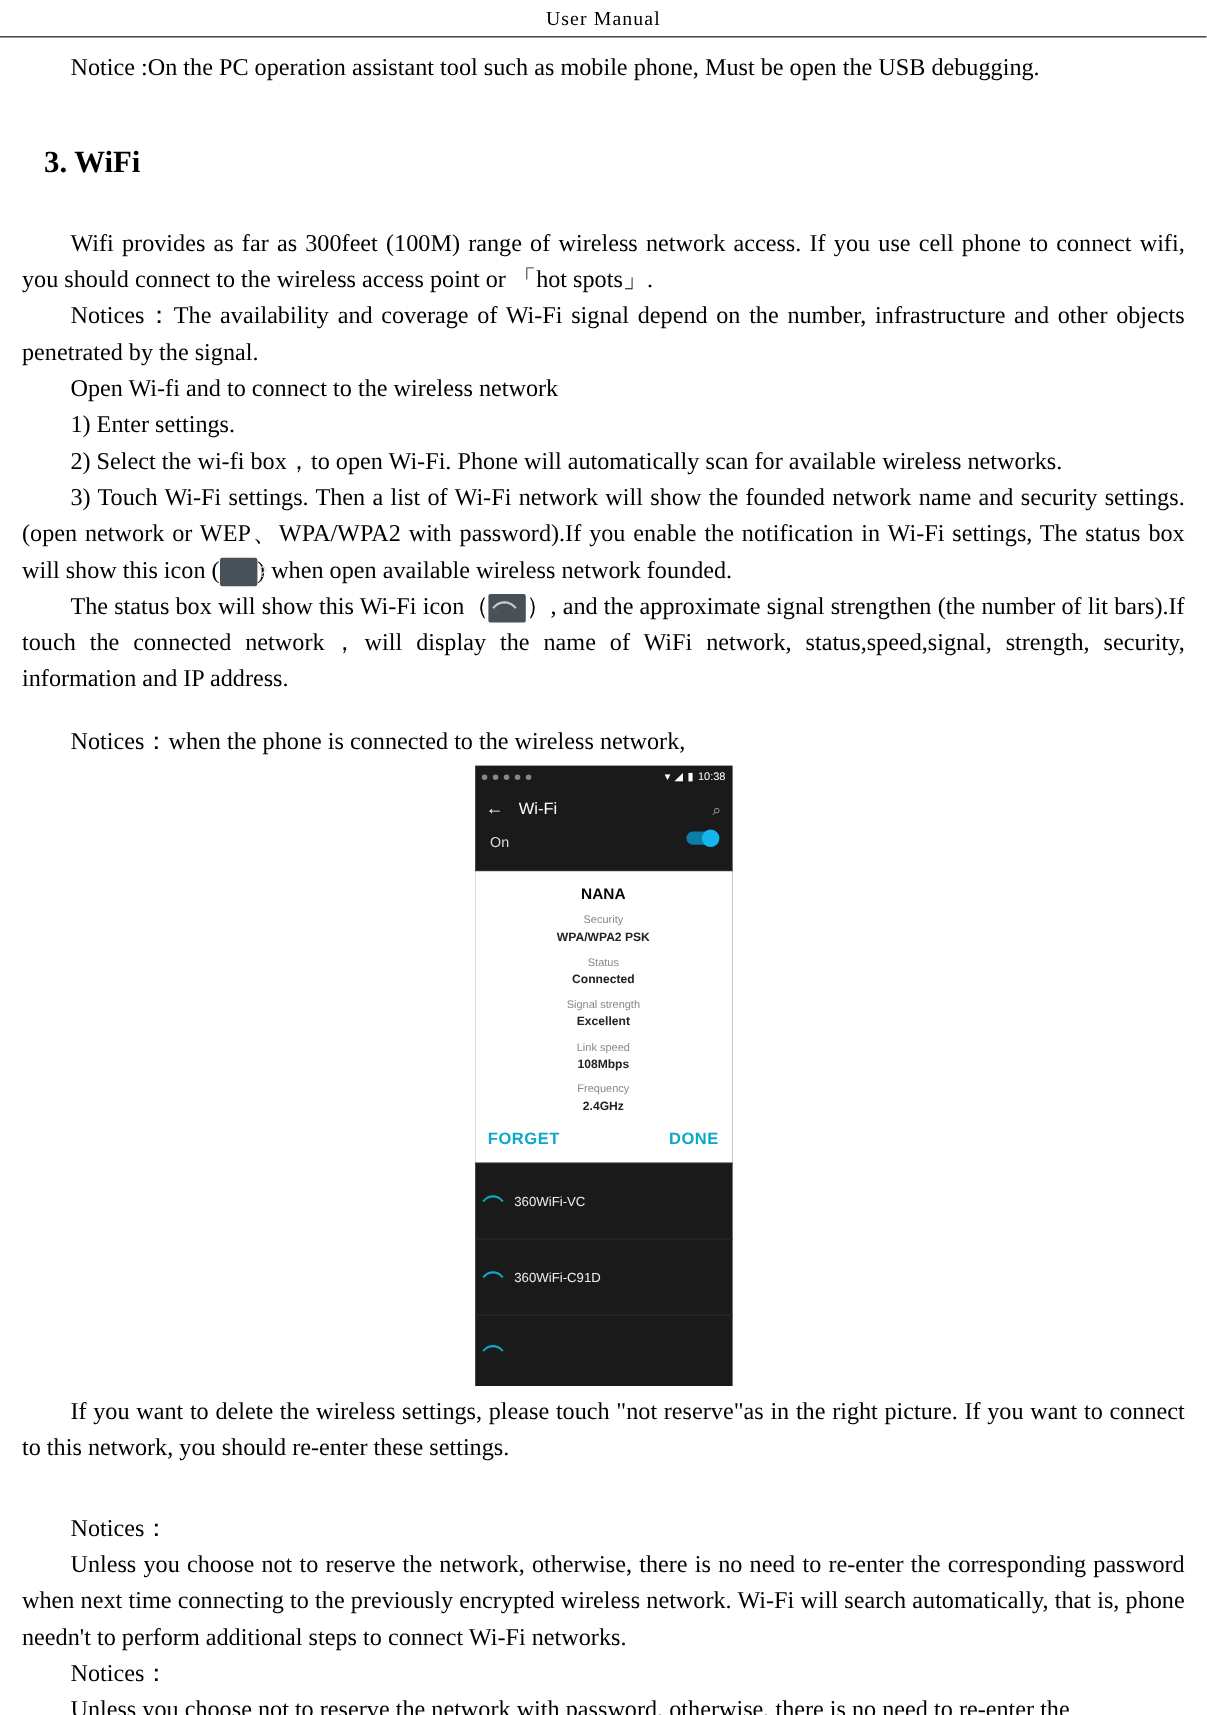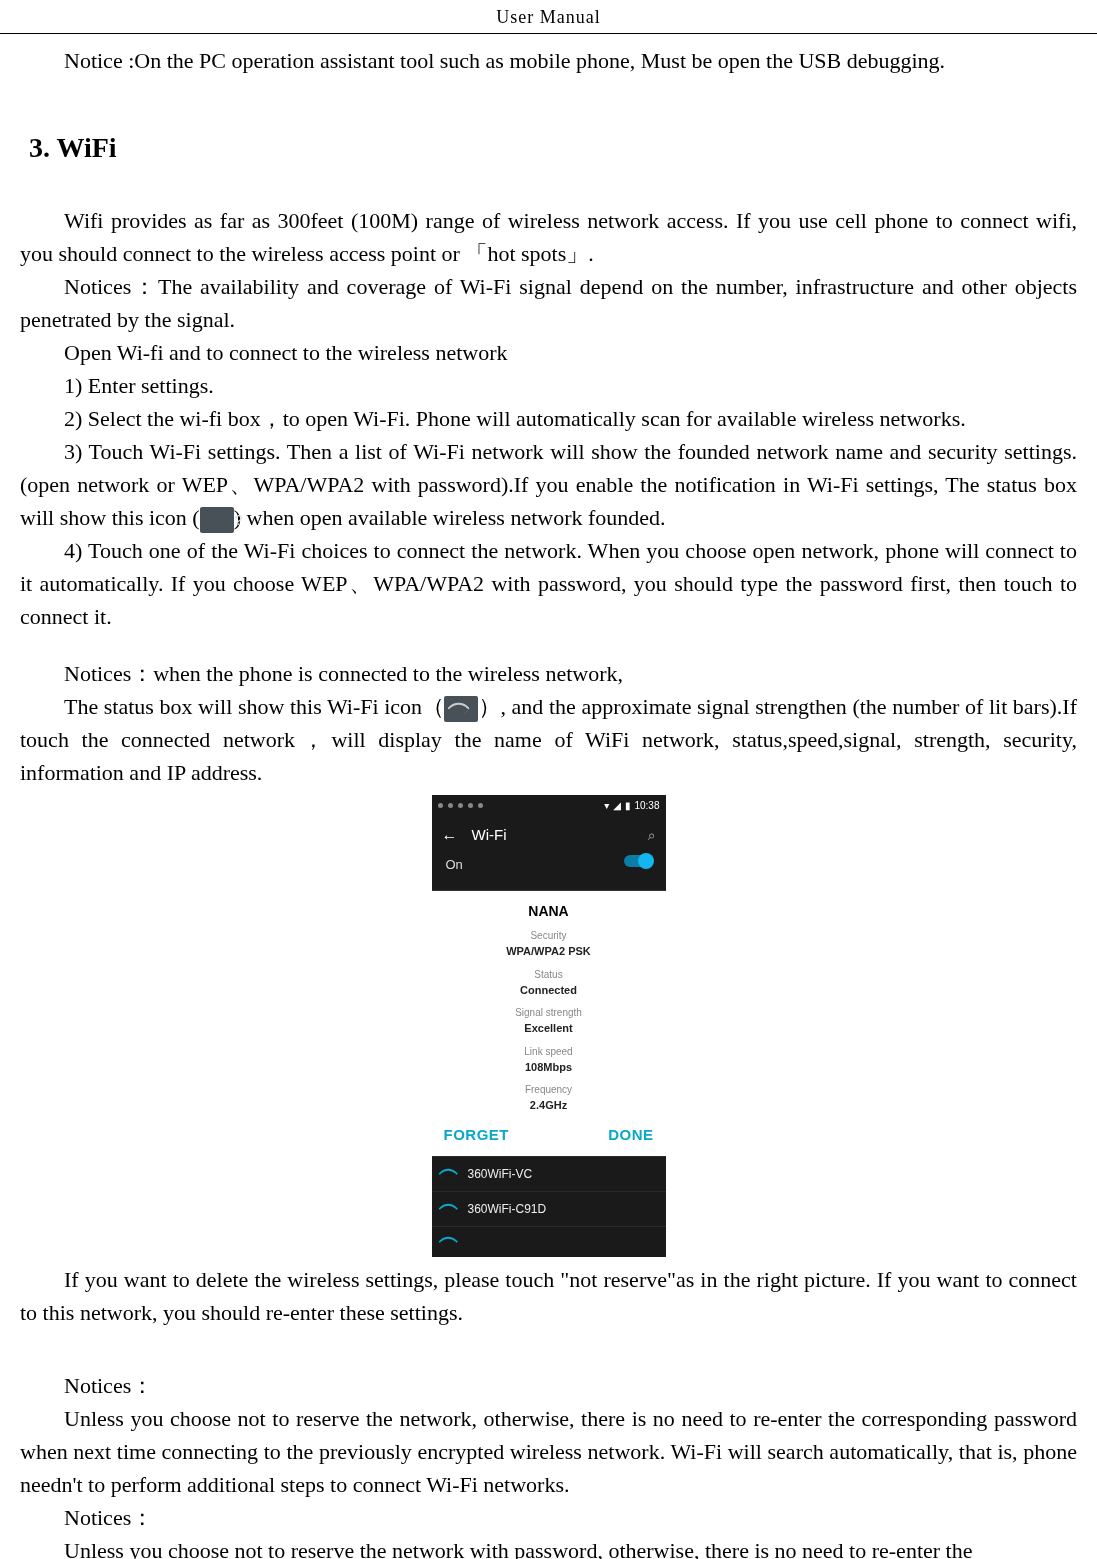--- a/index.html
+++ b/index.html
@@ -21,21 +21,21 @@
 }
 .content {
   padding: 10px 20px 0 20px;
 }
 .indent {
   text-indent: 2em;
 }
 .section-title {
   font-size: 28px;
   font-weight: bold;
-  margin: 50px 0 35px 9px;
+  margin: 50px 0 35px 20px;
 }
 .para { text-align: justify; }
 .inline-icon {
   display: inline-block;
   width: 34px;
   height: 26px;
   background: #495158;
   vertical-align: middle;
   position: relative;
   border-radius: 2px;
@@ -140,21 +140,21 @@
   margin-top: 10px;
   color: #0aa8c9;
   font-size: 15px;
   font-weight: bold;
   letter-spacing: 0.5px;
 }
 .wifi-item {
   display: flex;
   align-items: center;
   gap: 10px;
-  padding: 8px 12px;
+  padding: 25px 12px;
   color: #eee;
   font-size: 12px;
   border-top: 1px solid #2a2a2a;
 }
 .wifi-glyph {
   width: 14px; height: 14px;
   position: relative;
 }
 .wifi-glyph::before {
   content: "";
@@ -181,27 +181,26 @@
   <div class="section-title">3. WiFi</div>
 
   <p class="para indent">Wifi    provides as far as 300feet (100M) range of wireless network access. If you use cell phone to connect wifi, you should connect to the wireless access point or    「hot spots」.</p>
   <p class="para indent">Notices：The availability and coverage of Wi-Fi signal depend on the number, infrastructure and other objects penetrated by the signal.</p>
   <p class="para indent">Open Wi-fi and to connect to the wireless network</p>
   <p class="para indent">1) Enter settings.</p>
   <p class="para indent">2) Select the wi-fi box，to open Wi-Fi. Phone will automatically scan for available wireless networks.</p>
   <p class="para indent">
     <span>3) Touch Wi-Fi settings. Then a list of Wi-Fi network will show the founded network name and security settings.  (open  network  or  WEP、WPA/WPA2  with  password).If  you  enable  the  notification  in    Wi-Fi settings, The status box will show this icon (</span><span class="inline-icon question"></span><span>) when open available wireless network founded.</span>
   </p>
-  <p class="para indent">4) Touch one of the Wi-Fi choices to connect the network. When you choose open network, phone will connect to it automatically. If you choose WEP、WPA/WPA2 with password, you should type the password first, then touch to connect it.</p>
-
-  <p class="para indent" style="margin-top:24px">Notices：when the phone is connected to the wireless network,</p>
 
   <p class="para indent">
     <span>The status box will show this Wi-Fi icon（</span><span class="inline-icon wifi"></span><span>）, and the approximate signal strengthen (the number of lit  bars).If  touch  the  connected  network，will  display  the  name  of  WiFi    network,  status,speed,signal, strength, security, information and IP address.</span>
   </p>
+
+  <p class="para indent" style="margin-top:24px">Notices：when the phone is connected to the wireless network,</p>
 
   <div class="screenshot-wrap">
     <div class="phone">
       <div class="statusbar">
         <div class="l">
           <span class="sb-dot"></span>
           <span class="sb-dot"></span>
           <span class="sb-dot"></span>
           <span class="sb-dot"></span>
           <span class="sb-dot"></span>

